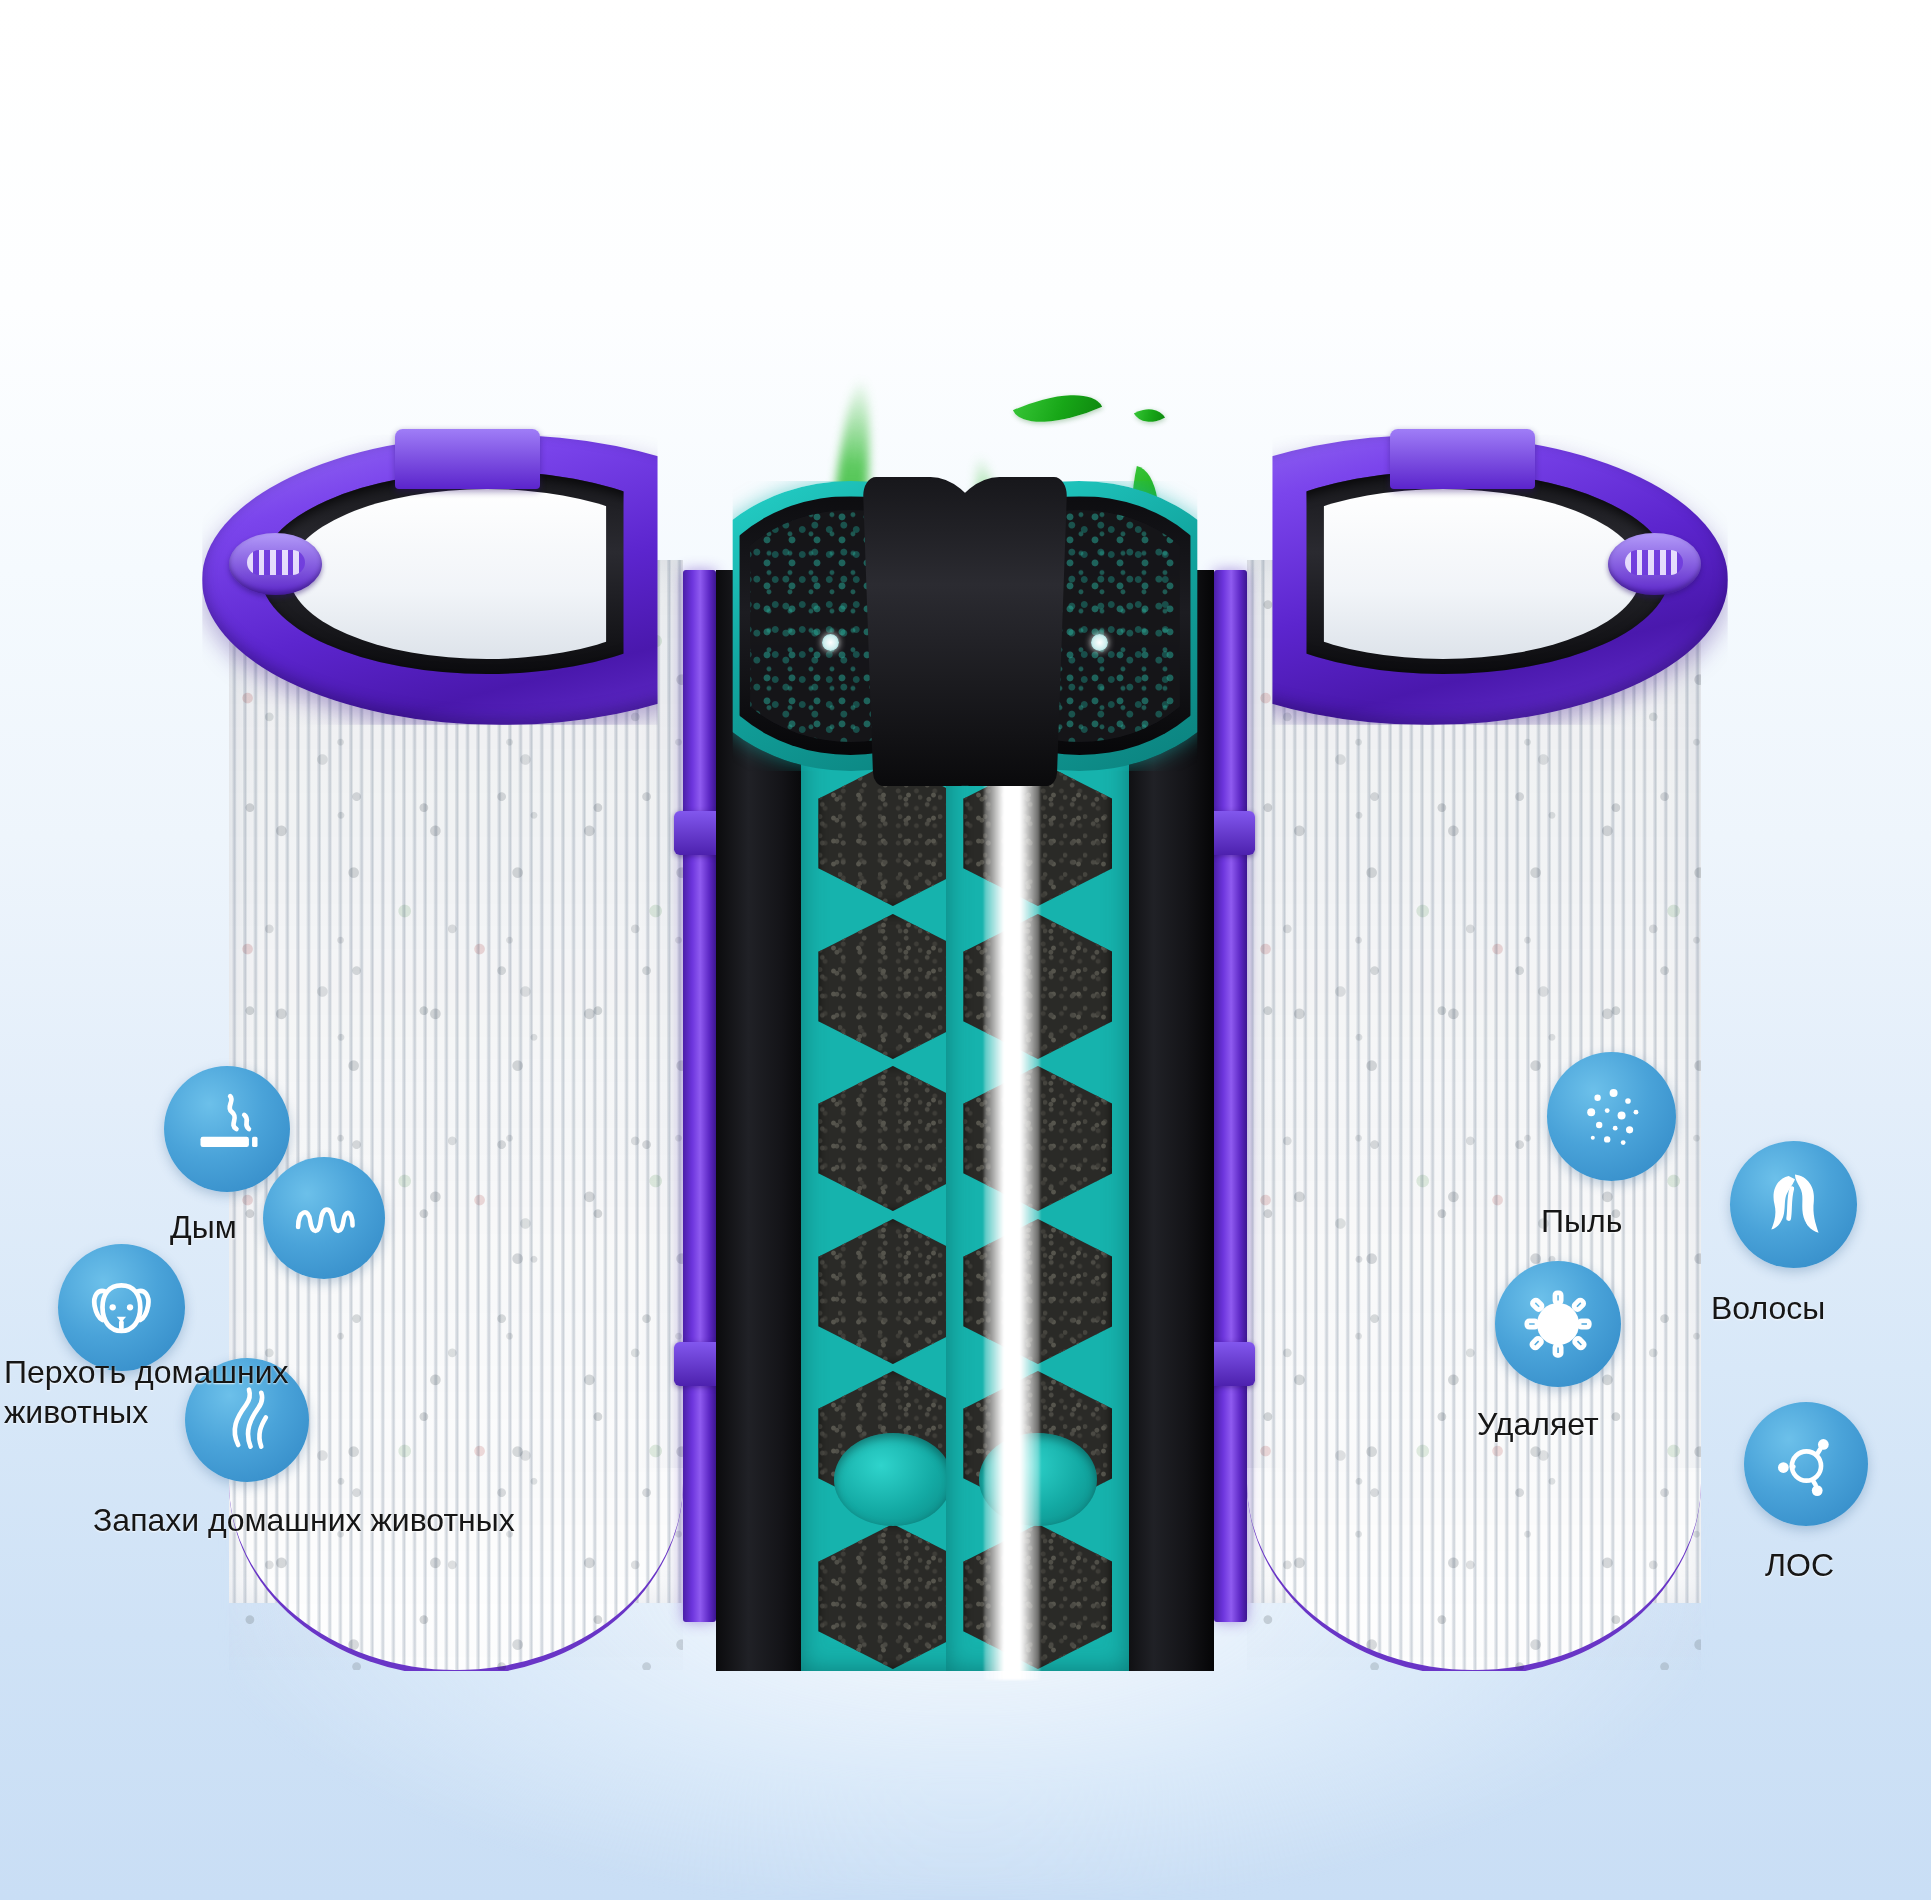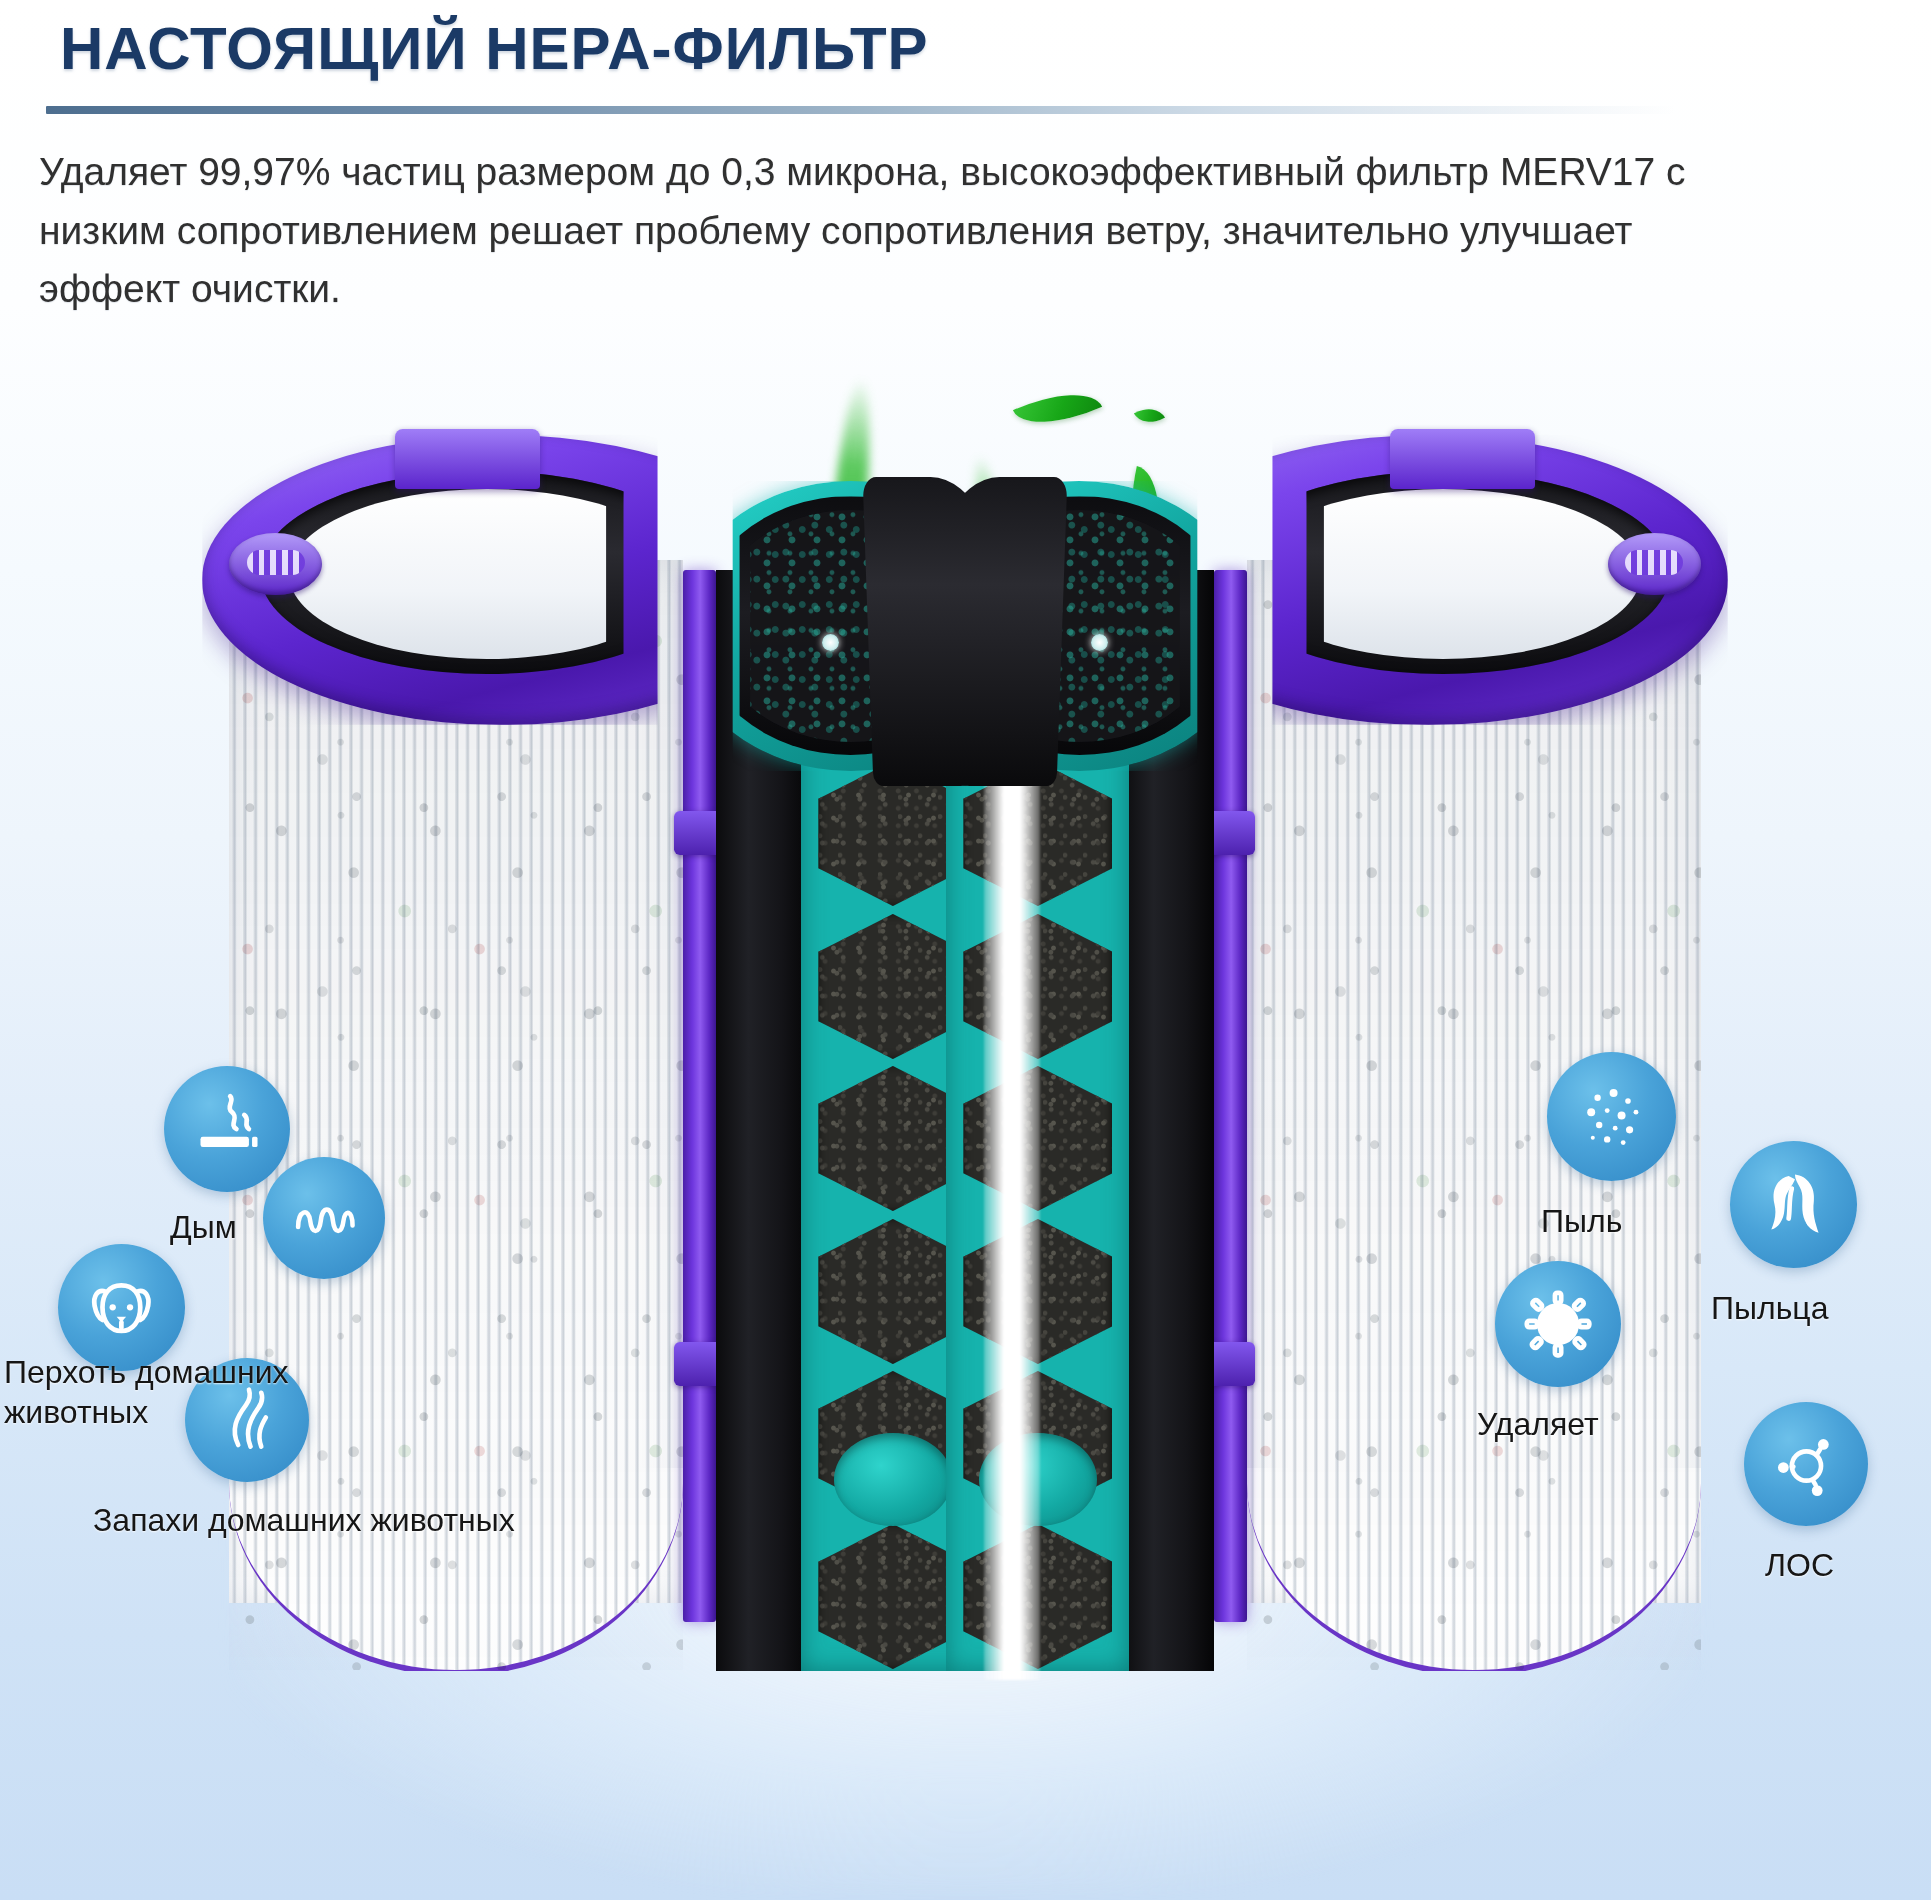--- a/index.html
+++ b/index.html
@@ -289,25 +289,20 @@
     position:absolute; z-index:32; color:#161616; font-size:32px; font-weight:normal;
     line-height:1.25; white-space:nowrap; text-shadow:0 1px 1.9px rgba(255,255,255,.8);
   }
   .plabel.wrap{ white-space:normal; }
 </style>
 </head>
 <body>
 
 <div id="page">
 
-  <div id="header">
-    <div id="title">НАСТОЯЩИЙ HEPA-ФИЛЬТР</div>
-    <div id="divider"></div>
-    <div id="subtitle">Удаляет 99,97% частиц размером до 0,3 микрона, высокоэффективный фильтр MERV17 с низким сопротивлением решает проблему сопротивления ветру, значительно улучшает эффект очистки.</div>
-  </div>
 
   <div id="stage">
 
     <div id="floor"></div>
 
     <div class="flow stream" style="left:832px; top:378px; width:33px; height:290px; transform:rotate(5deg);"></div>
     <div class="flow stream" style="left:985px; top:454px; width:25px; height:232px; transform:rotate(-9deg);"></div>
     <div class="flow stream" style="left:1072px; top:541px; width:21px; height:183px; transform:rotate(-16deg);"></div>
     <div class="flow leaf" style="left:1016px; top:392px; width:83px; height:33px; transform:rotate(-24deg);"></div>
     <div class="flow leaf" style="left:1137px; top:406px; width:25px; height:19.3px; transform:rotate(-30deg);"></div>
@@ -469,21 +464,21 @@
     <div class="plabel" style="left:1477px; top:1404px;">Удаляет</div>
 
     <div class="badge" style="left:1730px; top:1141px; width:127px; height:127px;">
       <svg viewBox="0 0 100 100">
         <path class="solid" d="M44 14 C28 18 22 34 26 50 C29 62 26 72 22 82 C30 80 36 72 38 62 C40 52 38 44 42 36 C46 28 50 24 52 18 Z"></path>
         <path class="solid" d="M52 12 C68 14 78 28 76 46 C74 62 78 74 82 86 C72 84 64 74 62 62 C60 48 64 38 58 28 C55 22 52 18 52 12 Z"></path>
         <path d="M48 30 C44 44 46 56 44 68"></path>
         <path d="M66 34 C70 48 68 62 70 74"></path>
       </svg>
     </div>
-    <div class="plabel" style="left:1711px; top:1288px;">Пыльца</div>
+    <div class="plabel" style="left:1711px; top:1288px;">Волосы</div>
 
     <div class="badge" style="left:1744px; top:1402px; width:124px; height:124px;">
       <svg viewBox="0 0 100 100">
         <circle cx="50" cy="52" r="19"></circle>
         <circle class="solid" cx="72" cy="24" r="7"></circle>
         <circle class="solid" cx="20" cy="54" r="7"></circle>
         <circle class="solid" cx="64" cy="84" r="7"></circle>
         <path d="M63 38 L68 30"></path>
         <path d="M31 53 L33 53"></path>
         <path d="M58 70 L62 77"></path>

